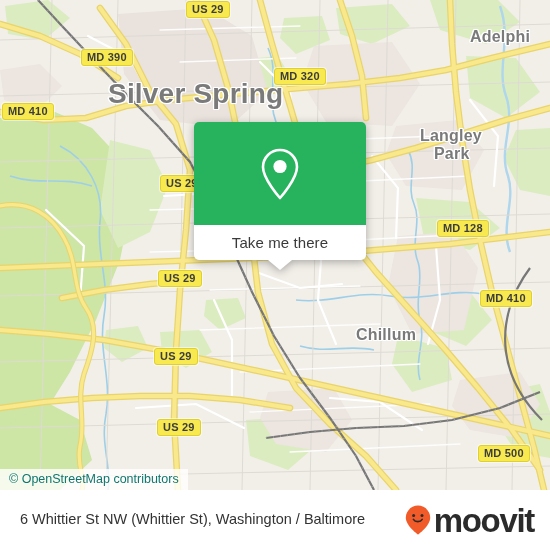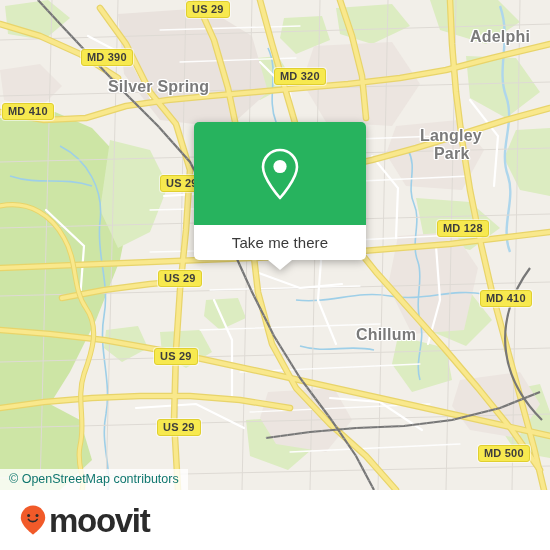--- a/index.html
+++ b/index.html
@@ -47,21 +47,21 @@
     font-weight: 700;
     white-space: nowrap;
     letter-spacing: 0.2px;
     text-shadow:
        1.4px 0 0 rgba(255,255,255,.95), -1.4px 0 0 rgba(255,255,255,.95),
        0 1.4px 0 rgba(255,255,255,.95), 0 -1.4px 0 rgba(255,255,255,.95),
        1px 1px 0 rgba(255,255,255,.95), -1px -1px 0 rgba(255,255,255,.95),
        1px -1px 0 rgba(255,255,255,.95), -1px 1px 0 rgba(255,255,255,.95);
     pointer-events: none;
   }
-  .place-label.big { font-size: 16px; }
+  .place-label.big { font-size: 28px; }
   .place-label.mid { font-size: 16px; }
 
   
   .shield {
     position: absolute;
     background: #f7e94f;
     border: 1.5px solid #e0cf30;
     border-radius: 3px;
     color: #3d3d3d;
     font-size: 11px;
@@ -348,20 +348,21 @@
       </div>
       <div class="popup-tail"></div>
     </div>
 
     <div class="attribution">
       <span>© OpenStreetMap contributors</span>
     </div>
   </div>
 
   <div class="footer-bar">
+    <div class="footer-title">6 Whittier St NW (Whittier St), Washington / Baltimore</div>
 
     <div class="brand">
       <svg class="brand-pin" viewBox="0 0 26 30">
         <path d="M13 0.6 C6.2 0.6 0.8 6 0.8 12.8 C0.8 21 13 29.6 13 29.6 C13 29.6 25.2 21 25.2 12.8 C25.2 6 19.8 0.6 13 0.6 Z" fill="#f15a29"></path>
         <circle cx="8.6" cy="10.4" r="1.5" fill="#2b2b2b"></circle>
         <circle cx="17.0" cy="10.4" r="1.5" fill="#2b2b2b"></circle>
         <path d="M8.4 14.4 C10.2 17.4 15.4 17.4 17.2 14.4" fill="none" stroke="#2b2b2b" stroke-width="1.6" stroke-linecap="round"></path>
       </svg>
       <span class="brand-word">moovit</span>
     </div>

